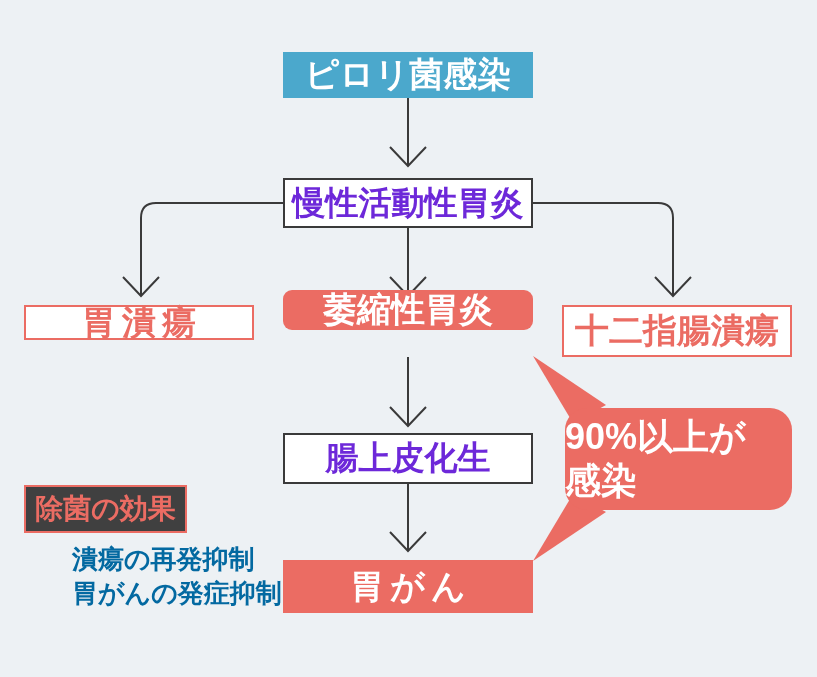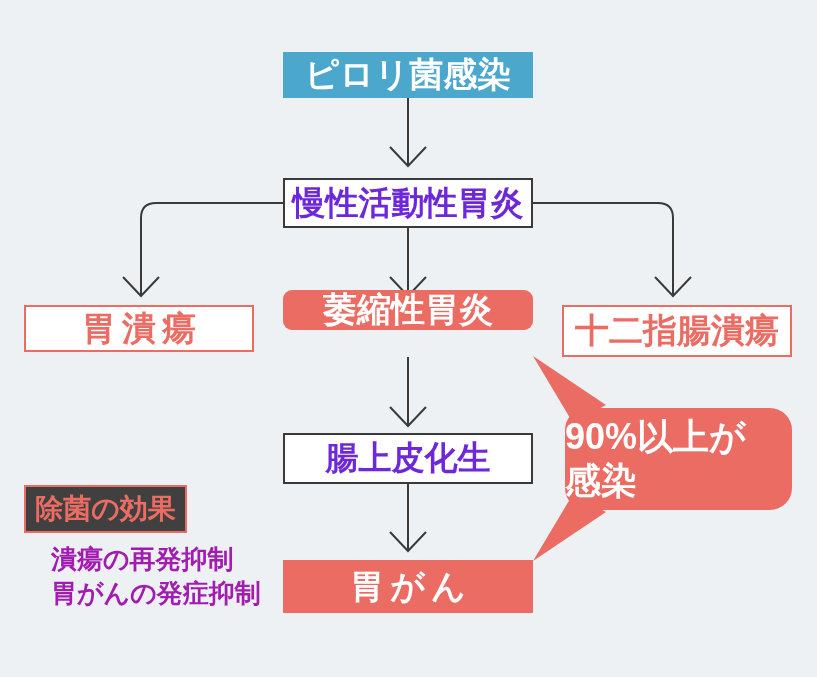--- a/index.html
+++ b/index.html
@@ -49,21 +49,21 @@
   }
   .node-red {
     background: #EB6C63;
     color: #FFFFFF;
     font-size: 34px;
   }
   .ls-wide { letter-spacing: 0.18em; text-indent: 0.18em; }
 
   .node-pylori            { left: 283px; top: 52px;  width: 250px; height: 46px; }
   .node-chronic           { left: 283px; top: 178px; width: 250px; height: 50px; }
-  .node-gastric-ulcer     { left: 24px;  top: 305px; width: 230px; height: 47px; }
+  .node-gastric-ulcer     { left: 24px;  top: 305px; width: 230px; height: 35px; }
   .node-atrophic          { left: 283px; top: 290px; width: 250px; height: 40px; border-radius: 9px; }
   .node-duodenal          { left: 562px; top: 305px; width: 230px; height: 52px; }
   .node-metaplasia        { left: 283px; top: 433px; width: 250px; height: 51px; }
   .node-cancer            { left: 283px; top: 560px; width: 250px; height: 53px; }
 
   .callout-bubble {
     position: absolute;
     z-index: 2;
     left: 565px;
     top: 408px;
@@ -98,23 +98,23 @@
     font-weight: bold;
     font-size: 28px;
     display: flex;
     align-items: center;
     justify-content: center;
     white-space: nowrap;
   }
   .eradication-effects {
     position: absolute;
     z-index: 2;
-    left: 51px;
+    left: 72px;
     top: 542px;
-    color: #a21caf;
+    color: #0369a1;
     font-weight: bold;
     font-size: 26px;
     line-height: 34px;
     white-space: nowrap;
   }
   .effect-line { display: block; }
 </style>
 </head>
 <body>
 

